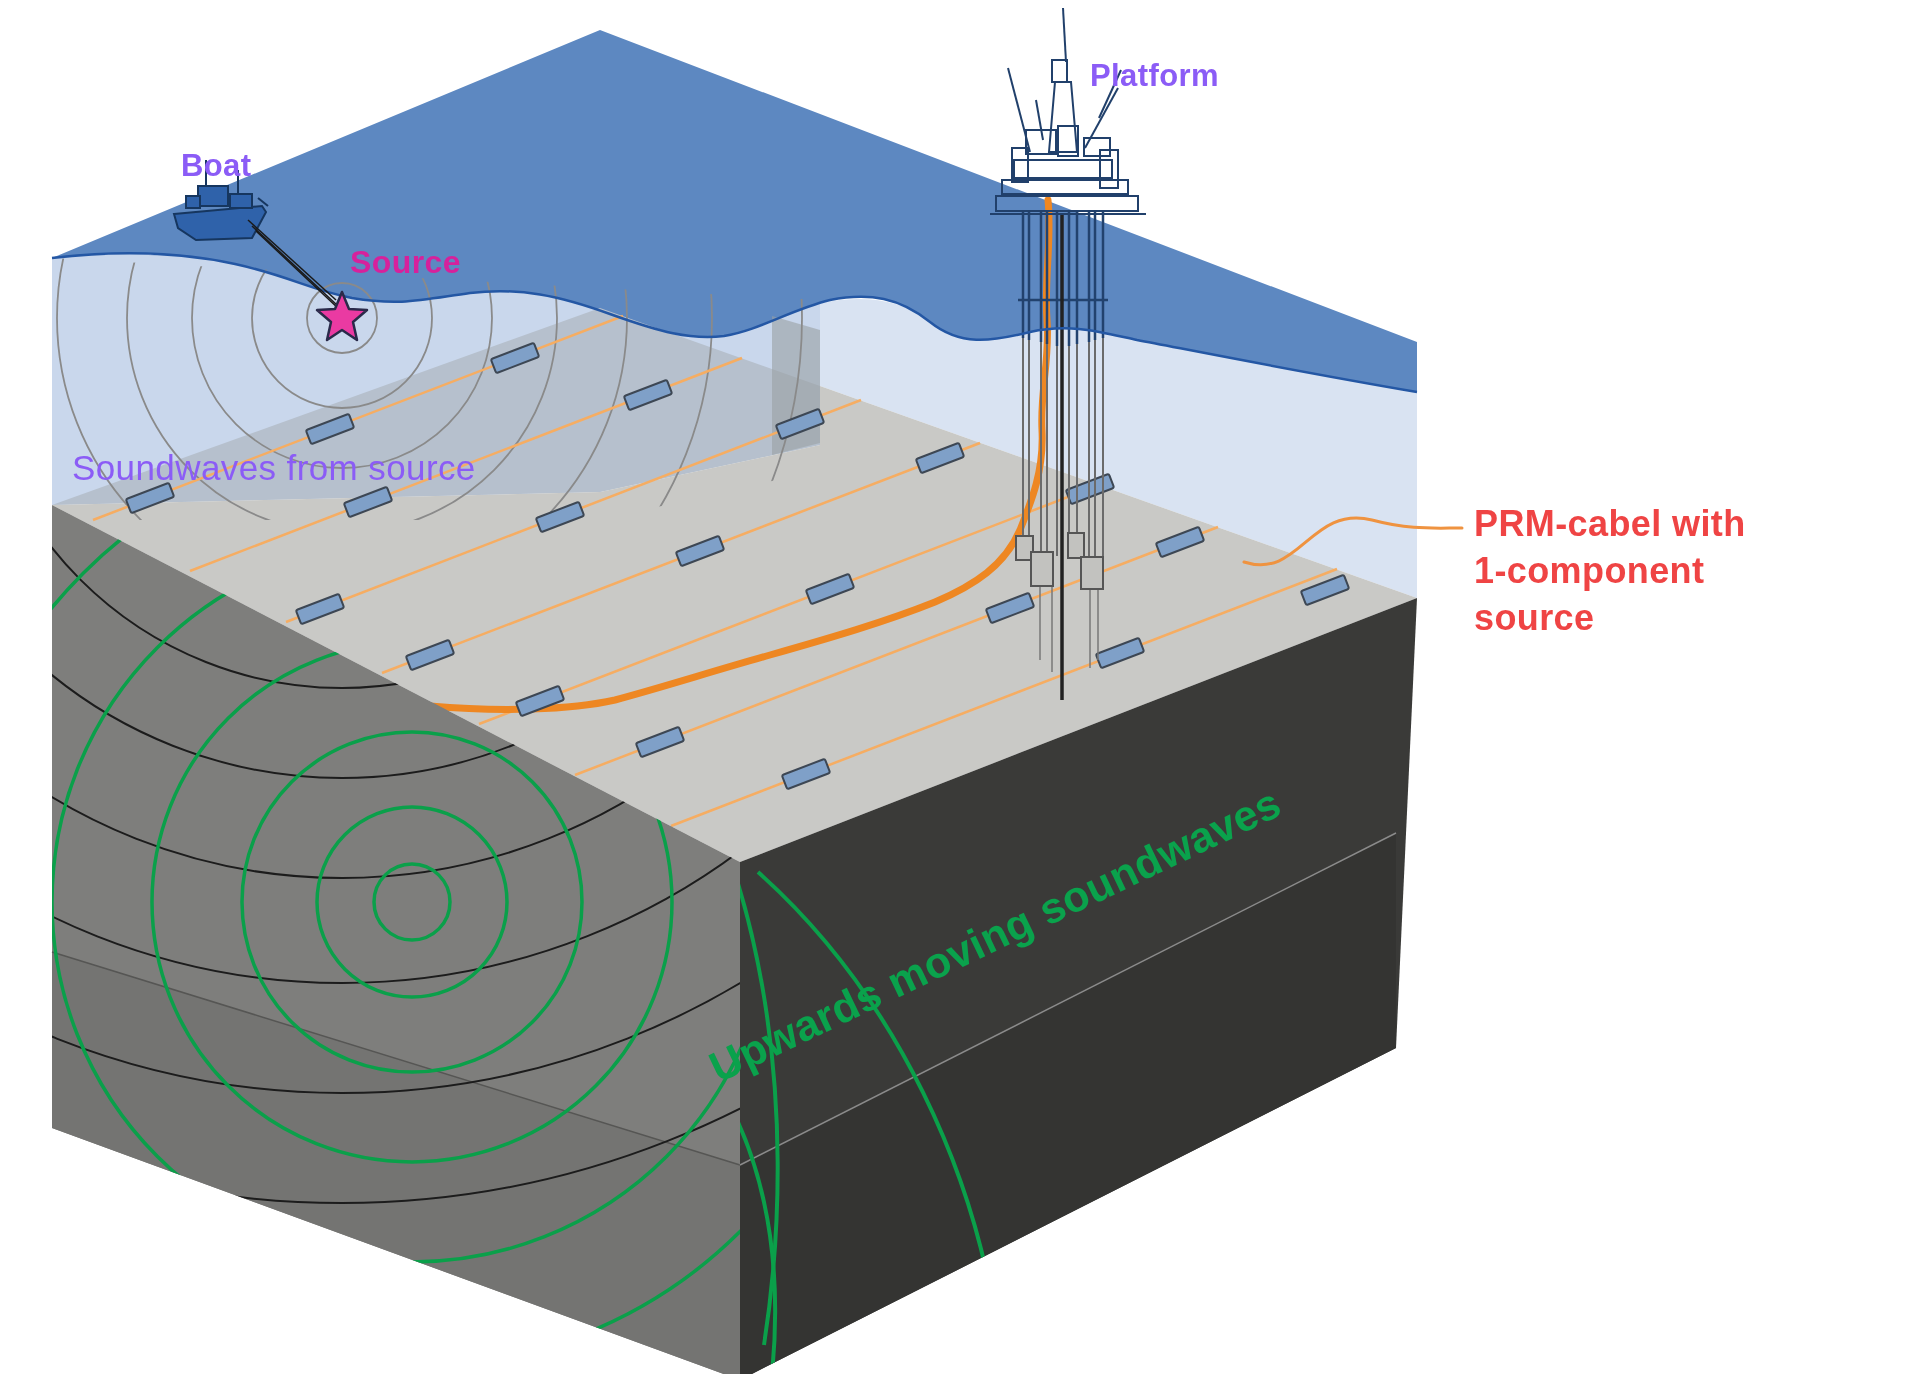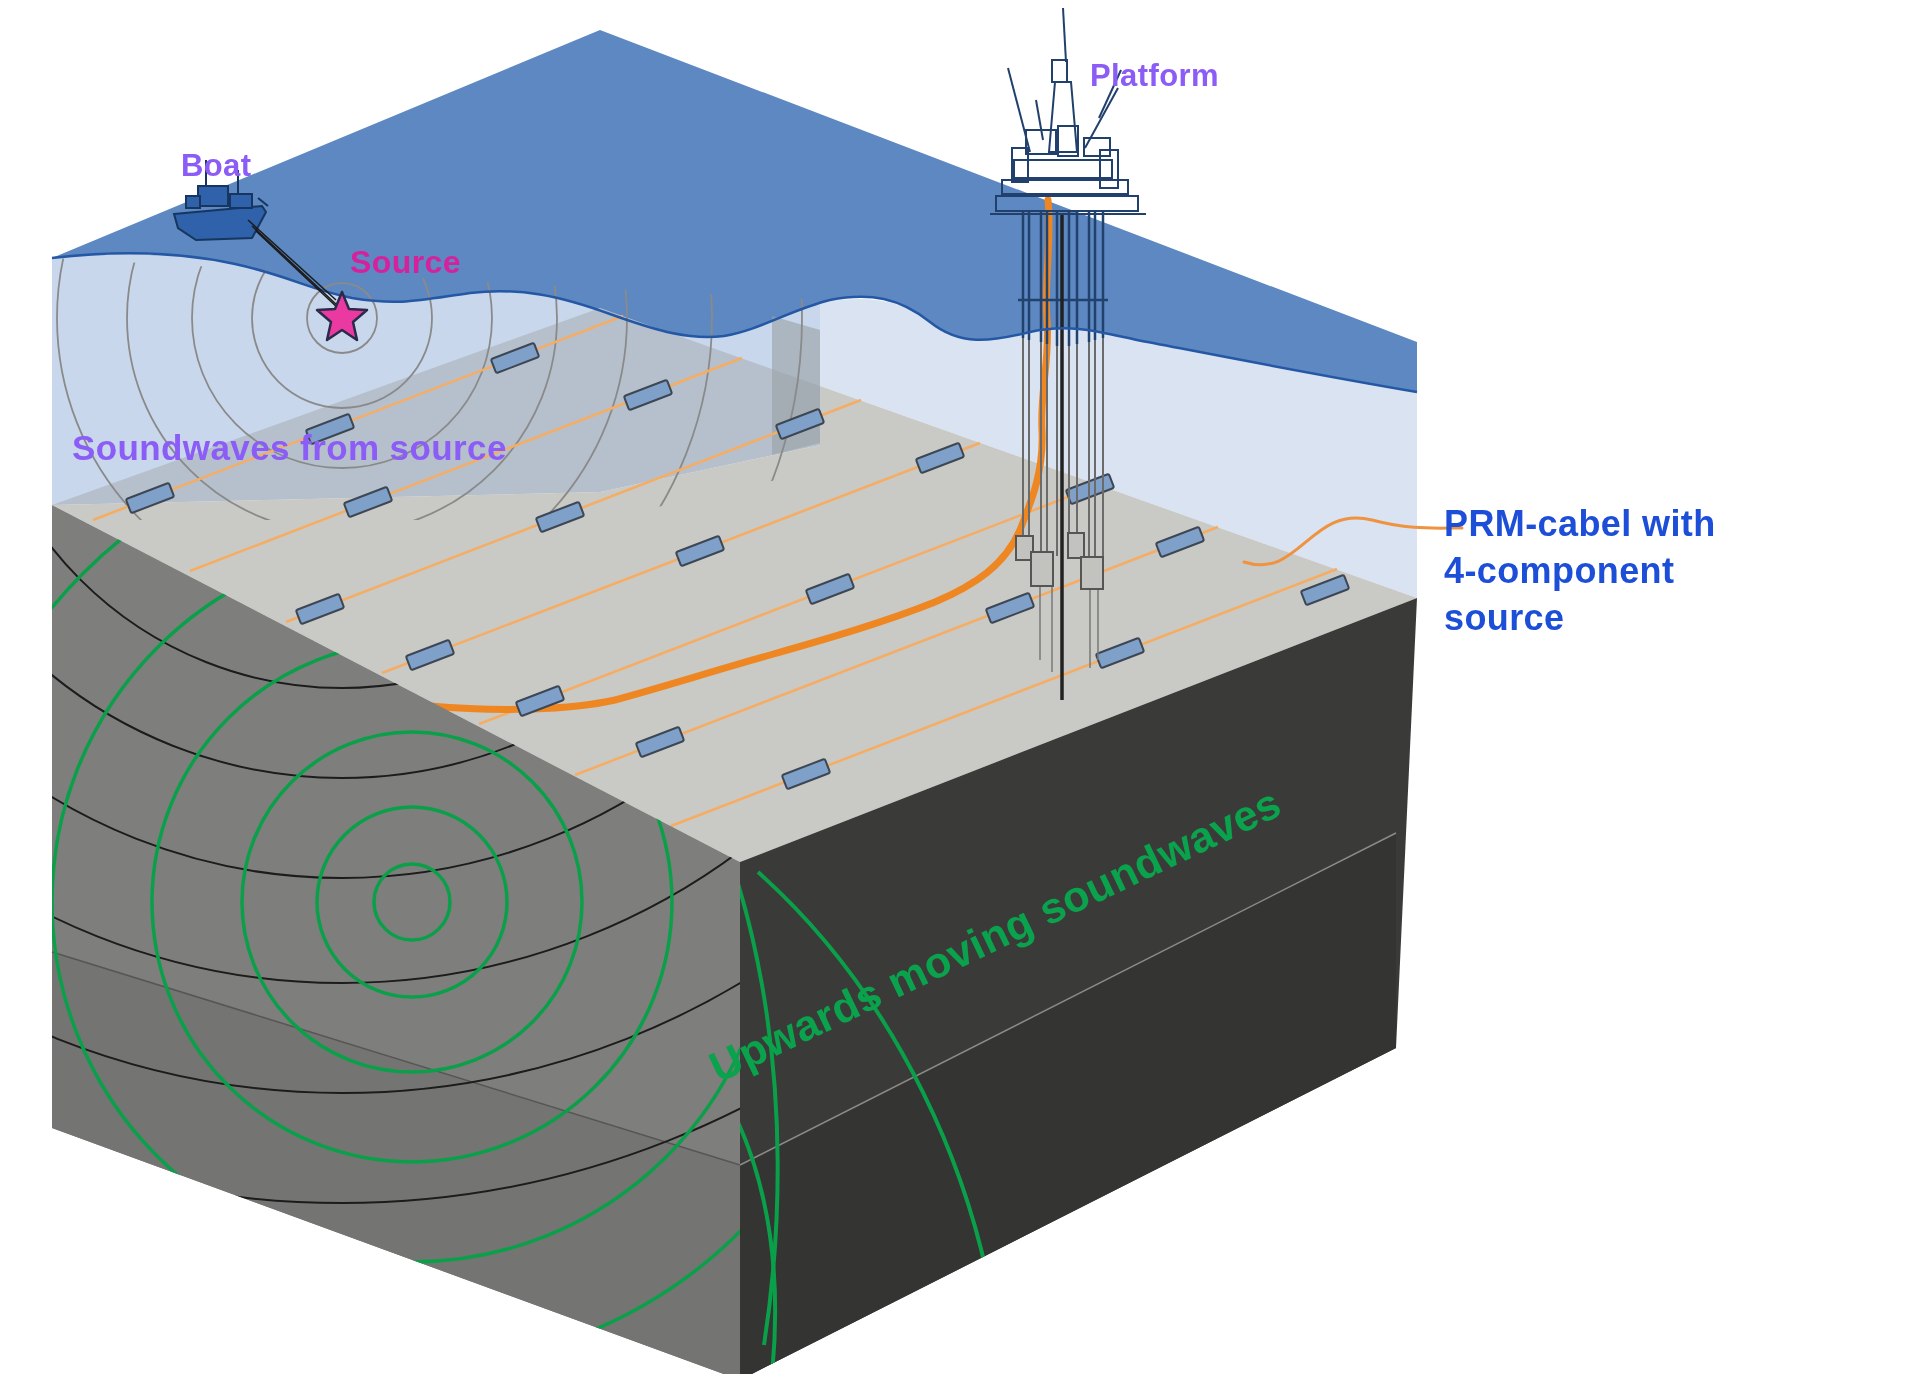--- a/index.html
+++ b/index.html
@@ -2,23 +2,23 @@
 <html><head>
 <meta charset="utf-8">
 <style>
   html,body{margin:0;padding:0;background:#ffffff;}
   .stage{position:relative;width:1920px;height:1374px;background:#ffffff;overflow:hidden;
          font-family:"Liberation Sans",sans-serif;}
   svg{position:absolute;left:0;top:0;}
   .lbl{position:absolute;color:#8b5cf6;font-weight:700;letter-spacing:.4px;white-space:nowrap;}
   #lbl-boat{left:181px;top:148px;font-size:31px;}
   #lbl-source{left:350px;top:244px;font-size:32px;color:#d6219c;}
-  #lbl-soundwaves{left:72px;top:428px;font-size:35px;font-weight:700;}
+  #lbl-soundwaves{left:72px;top:448px;font-size:35px;font-weight:400;}
   #lbl-platform{left:1090px;top:58px;font-size:31px;}
-  #lbl-prm{left:1444px;top:500px;font-size:36px;line-height:47px;color:#1d4ed8;font-weight:700;}
+  #lbl-prm{left:1474px;top:500px;font-size:36px;line-height:47px;color:#ef4444;font-weight:700;}
   #lbl-upwards{left:702px;top:1048px;font-size:43px;color:#0aa24c;font-weight:600;
                transform:rotate(-25.5deg);transform-origin:0 0;}
 </style>
 </head>
 <body>
 
 <div class="stage">
 
 <svg width="1920" height="1374" viewBox="0 0 1920 1374">
   <defs>
@@ -213,18 +213,18 @@
 
   <path fill="none" stroke-width="3" stroke-linecap="round" d="M1244,562 C1300,580 1310,505 1372,520 C1410,530 1432,528 1462,528" stroke="#ef9340"></path>
 </svg>
 
 <div class="lbl" id="lbl-boat">Boat</div>
 <div class="lbl" id="lbl-source">Source</div>
 <div class="lbl" id="lbl-soundwaves">Soundwaves from source</div>
 <div class="lbl" id="lbl-platform">Platform</div>
 <div class="lbl" id="lbl-prm">
   <div>PRM-cabel with</div>
-  <div>4-component</div>
+  <div>1-component</div>
   <div>source</div>
 </div>
 <div class="lbl" id="lbl-upwards">Upwards moving soundwaves</div>
 
 </div>
 
 </body></html>

